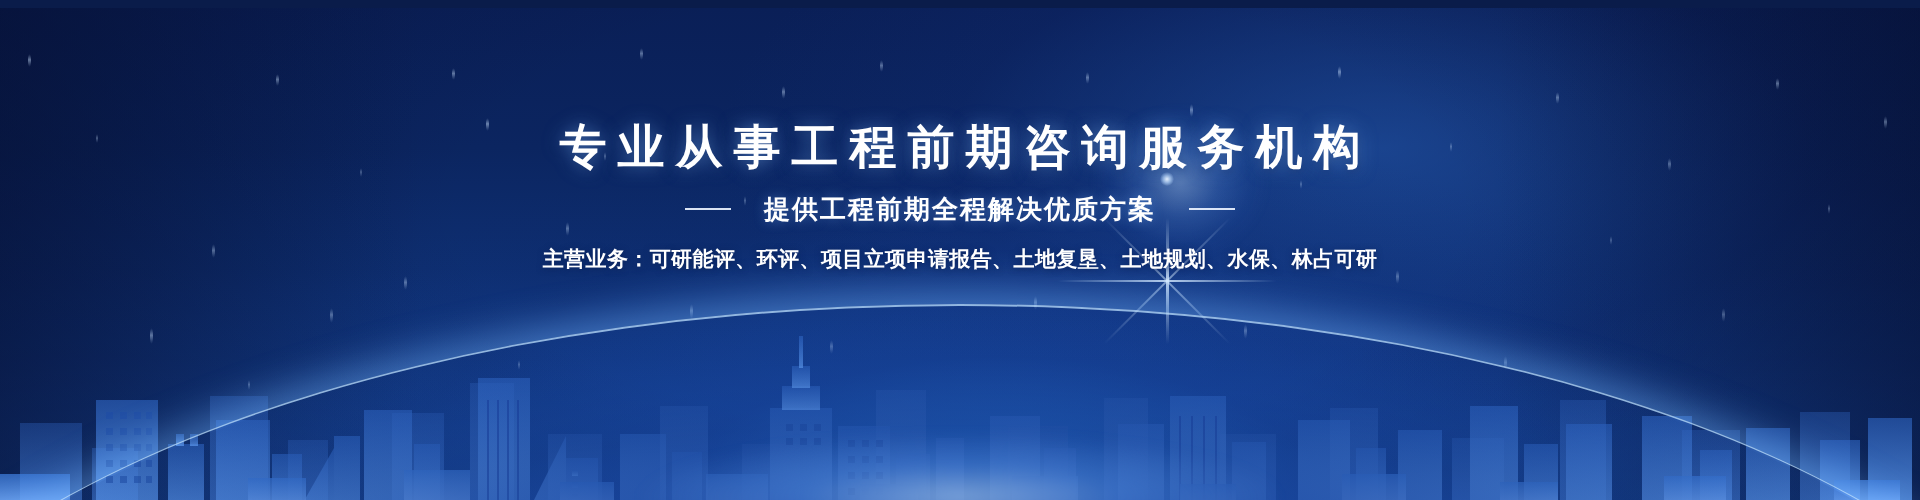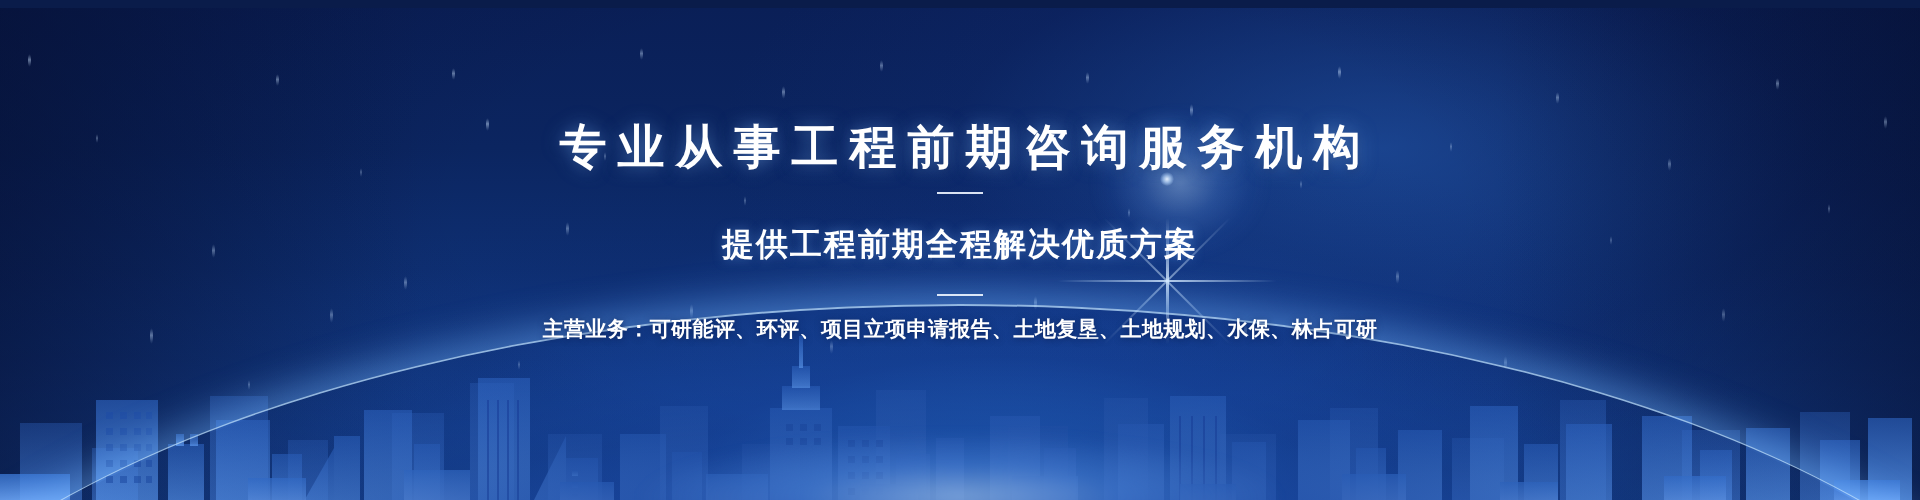--- a/index.html
+++ b/index.html
@@ -129,32 +129,31 @@
     font-weight: 700;
     color: #ffffff;
     letter-spacing: 11px;
     text-indent: 11px;
     text-shadow: 0 0 18px rgba(120,180,255,0.55), 0 2px 10px rgba(10,30,80,0.65);
     white-space: nowrap;
   }
   .sub {
     margin: 0;
     padding-top: 17px;
-    font-size: 32px;
+    font-size: 26px;
     line-height: 34px;
     font-weight: 700;
     color: #ffffff;
     letter-spacing: 2px;
     text-shadow: 0 0 12px rgba(120,180,255,0.45);
     display: flex;
     align-items: center;
     justify-content: center;
     gap: 33px;
     white-space: nowrap;
-    flex-direction: column;
   }
   .rule {
     display: inline-block;
     width: 46px;
     height: 2px;
     background: rgba(235,243,255,0.92);
   }
   .sub-text { display: inline-block; }
   .biz {
     margin: 0;

